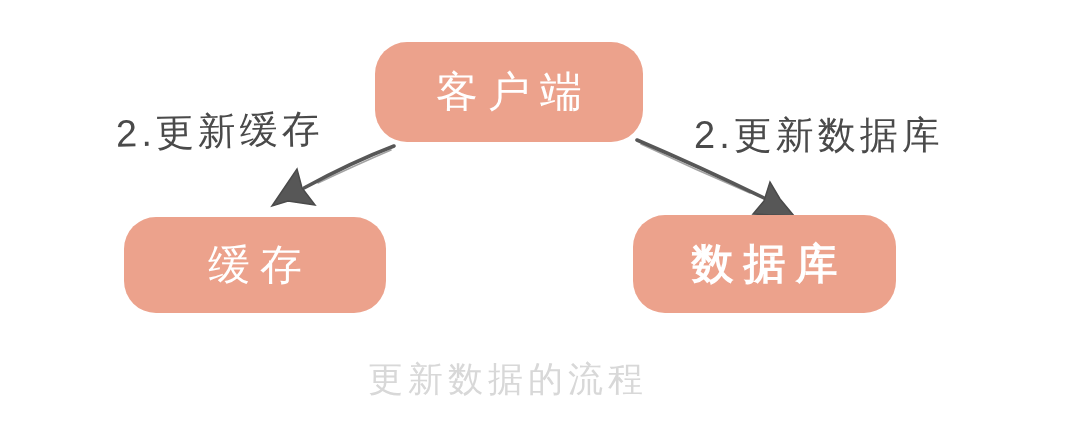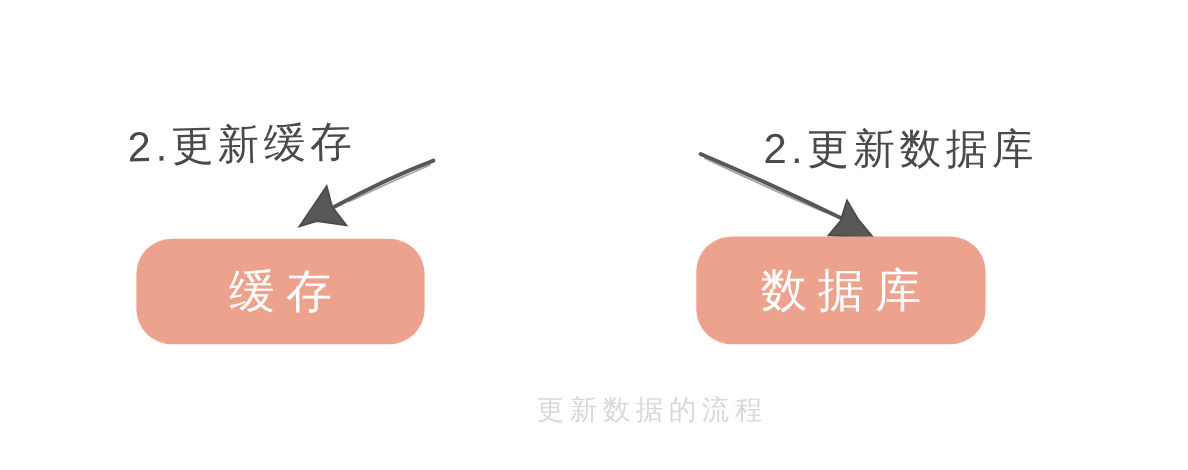--- a/index.html
+++ b/index.html
@@ -23,40 +23,40 @@
     align-items: center;
     justify-content: center;
     color: #ffffff;
     font-size: 42px;
     letter-spacing: 10px;
     text-indent: 10px;
     font-weight: 400;
   }
   .node-client   { left: 375px; top: 42px;  width: 268px; height: 100px; }
   .node-cache    { left: 124px; top: 217px; width: 262px; height: 96px; font-family: Liberation Serif, serif;  }
-  .node-database { left: 633px; top: 215px; width: 263px; height: 98px;  }
+  .node-database { left: 633px; top: 215px; width: 263px; height: 98px; font-weight: bold;  }
 
   .edge-label {
     position: absolute;
     color: #4a4a4a;
     font-size: 38px;
     letter-spacing: 4px;
     white-space: nowrap;
   }
   .edge-label-cache    { left: 116px; top: 106px; transform: rotate(-1.5deg); }
   .edge-label-database { left: 694px; top: 110px; }
 
   .caption {
     position: absolute;
     left: 368px;
     top: 356px;
     width: 330px;
-    text-align: right;
+    text-align: left;
     color: #d8d8d8;
-    font-size: 25px;
+    font-size: 35px;
     letter-spacing: 5px;
     white-space: nowrap;
   }
   .arrow-layer {
     position: absolute;
     left: 0; top: 0;
     width: 1080px;
     height: 427px;
     pointer-events: none;
   }
@@ -74,20 +74,23 @@
       <polygon points="272,206 297,169 302,188 315,205 288,201" fill="#575757" stroke="#4a4a4a" stroke-width="1.5"></polygon>
     </g>
 
     <g stroke="#575757" fill="none" stroke-linecap="round">
       <path d="M 637 140 Q 700 167 764 198" stroke-width="3.6"></path>
       <path d="M 641 144 Q 696 170 750 193" stroke-width="1.6" opacity="0.55"></path>
       <polygon points="794,216 753,214 764,201 770,182 780,199" fill="#575757" stroke="#4a4a4a" stroke-width="1.5"></polygon>
     </g>
   </svg>
 
+  <div class="node node-client">
+    <span>客户端</span>
+  </div>
 
   <div class="node node-cache">
     <span>缓存</span>
   </div>
 
   <div class="node node-database">
     <span>数据库</span>
   </div>
 
   <div class="edge-label edge-label-cache">2.更新缓存</div>

